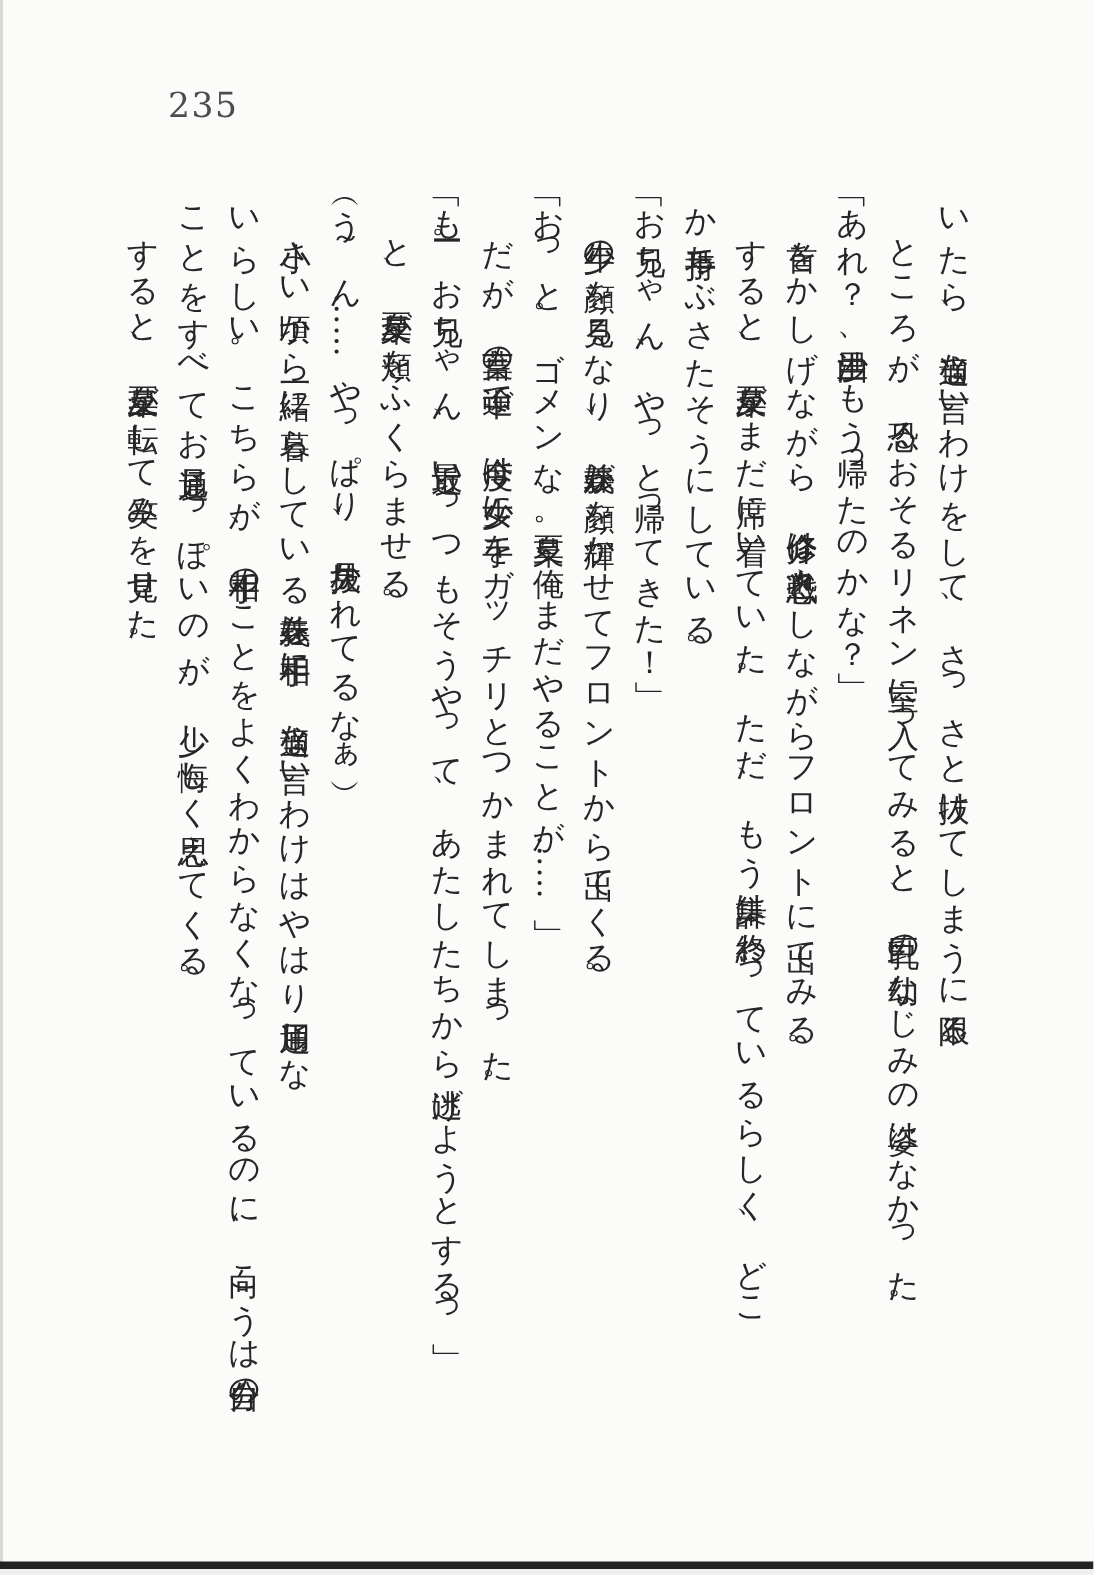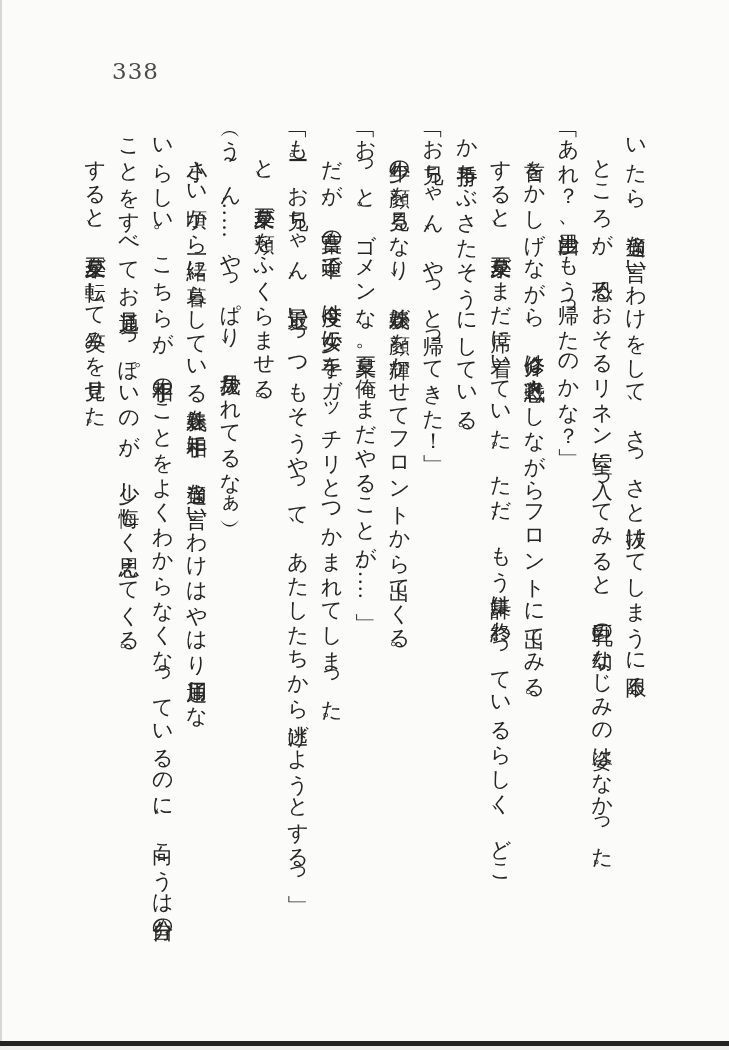--- a/index.html
+++ b/index.html
@@ -69,21 +69,21 @@
     width: 100%;
     height: 4px;
     background: #efefed;
   }
 </style>
 </head>
 <body>
 
 <div class="page">
 
-  <div class="page-number">338</div>
+  <div class="page-number">235</div>
 
   <div class="body-text">
     <p>いたら、適当な言いわけをして、さっさと抜けてしまうに限る。</p>
     <p class="ind">ところが、恐るおそるリネン室に入ってみると、巨乳の幼なじみの姿はなかった。</p>
     <p>「あれ？　沙由里、もう帰ったのかな？」</p>
     <p class="ind">首をかしげながら、修介は戦々恐々としながらフロントに出てみる。</p>
     <p class="ind">すると、夏菜がまだ席に着いていた。ただ、もう集計は終わっているらしく、どこ</p>
     <p>か手持ちぶさたそうにしている。</p>
     <p>「お兄ちゃん、やっと帰ってきた！」</p>
     <p class="ind">少年の顔を見るなり、義妹が顔を輝かせてフロントから出てくる。</p>

